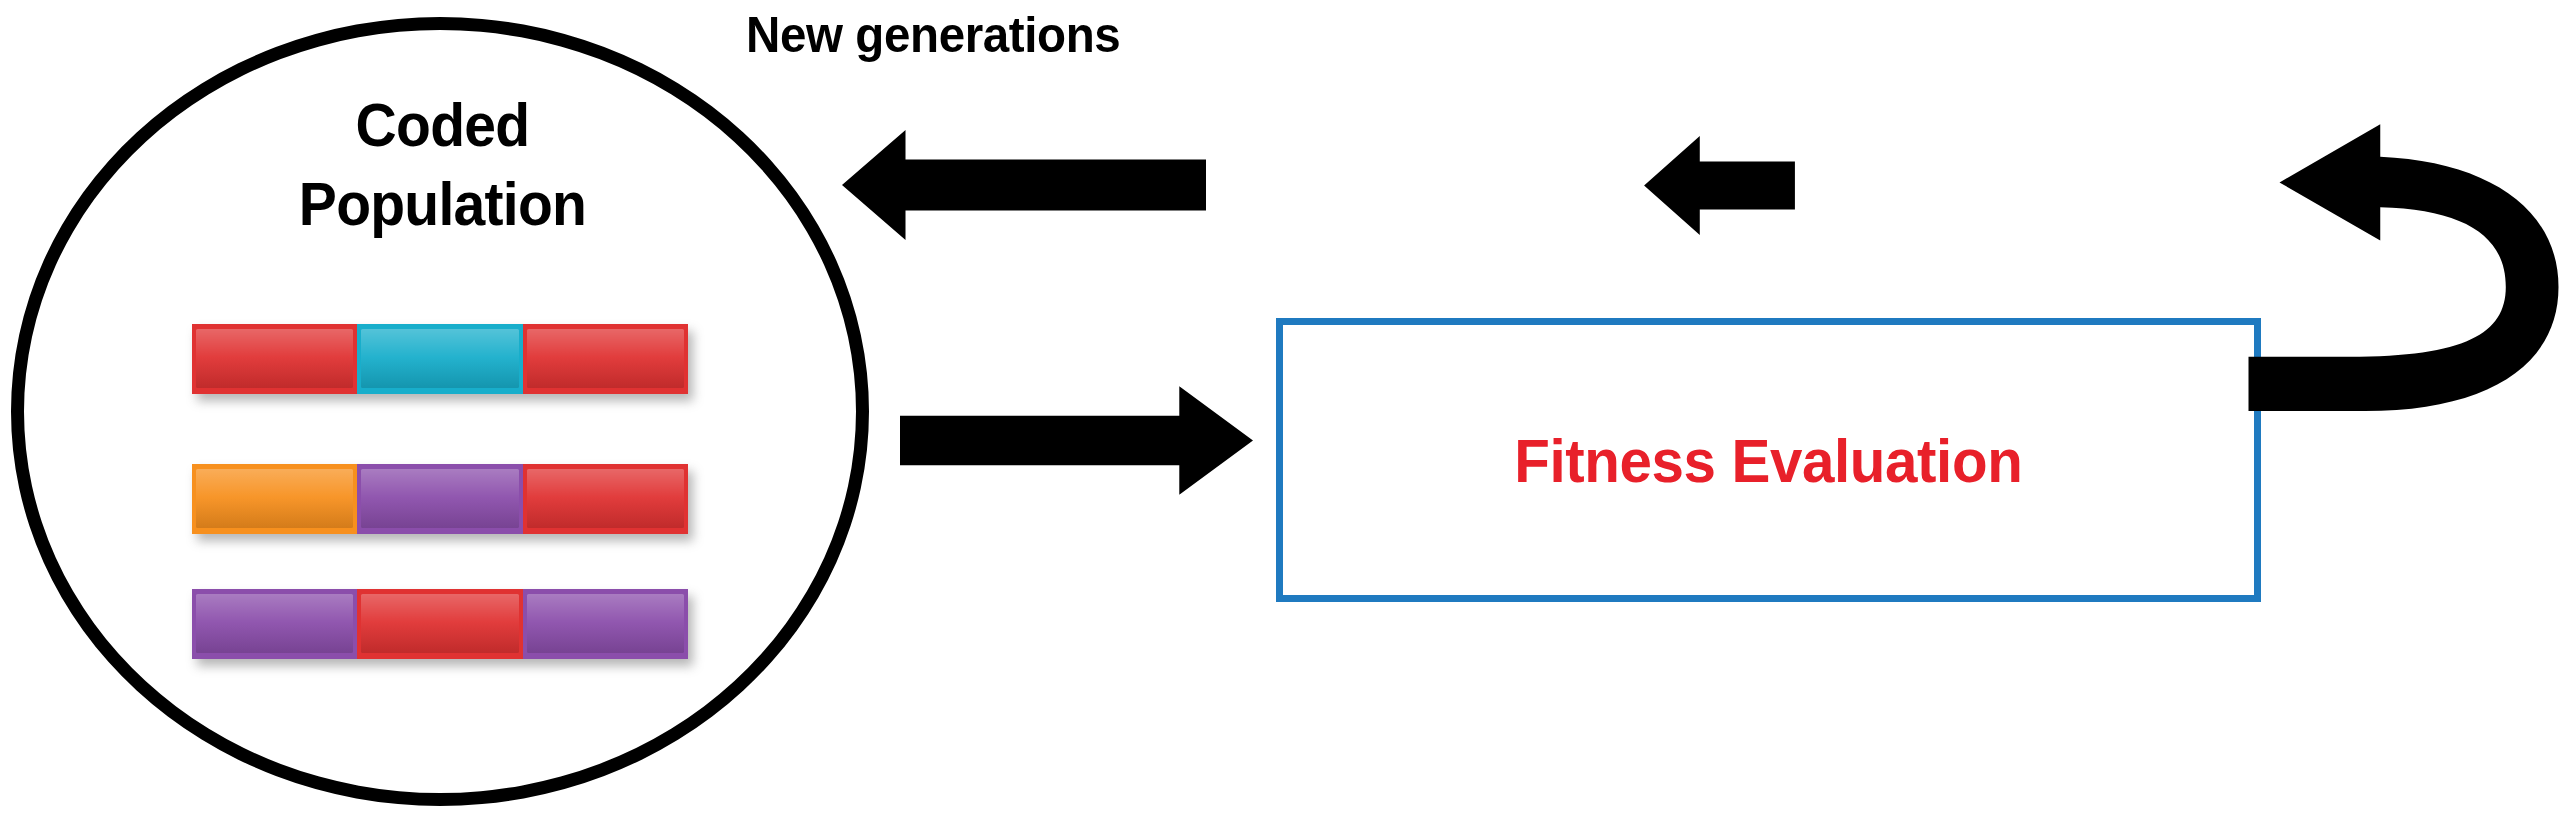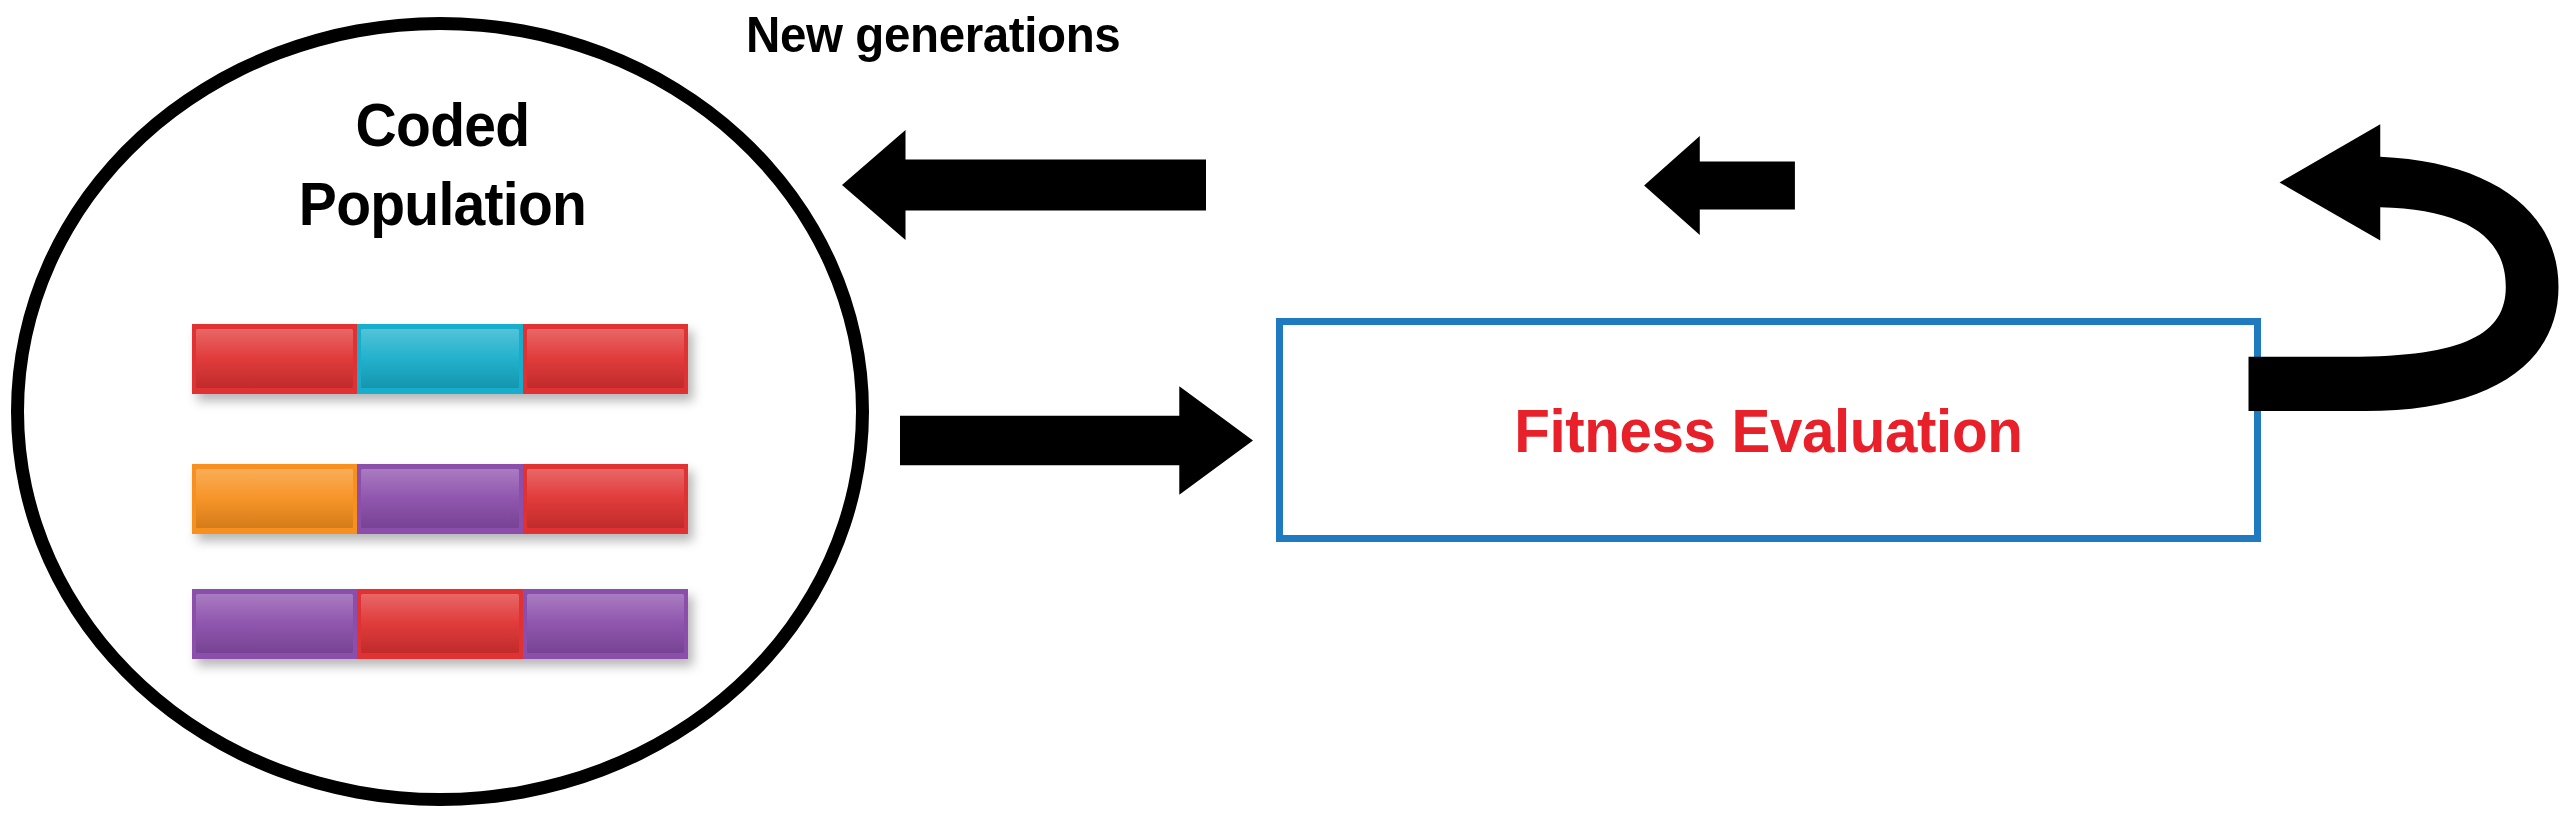--- a/index.html
+++ b/index.html
@@ -100,21 +100,21 @@
     transform: scaleX(0.95);
     transform-origin: 0 50%;
   }
 
   
   #fitness-box {
     position: absolute;
     left: 1276px;
     top: 318px;
     width: 985px;
-    height: 224px;
+    height: 284px;
     box-sizing: border-box;
     border: 7px solid #1f7ac0;
     background: #ffffff;
     display: flex;
     align-items: center;
     justify-content: center;
   }
   #fitness-label {
     font-size: 62px;
     font-weight: bold;

